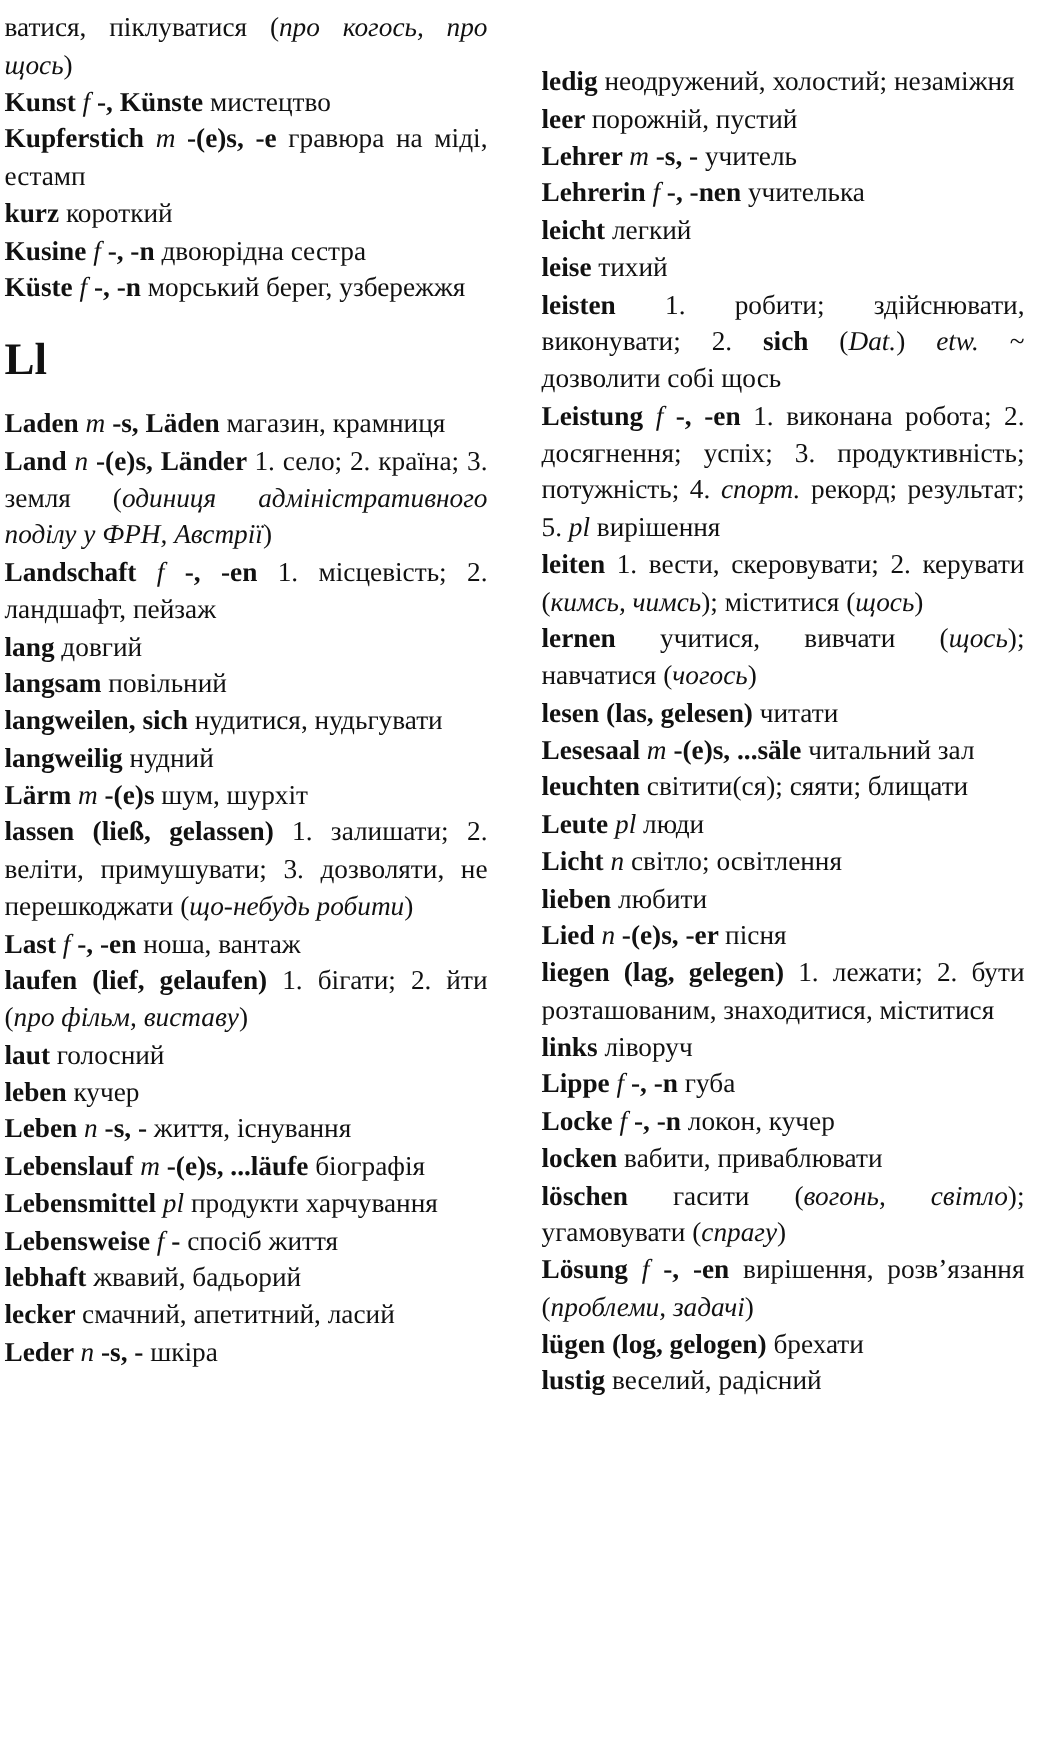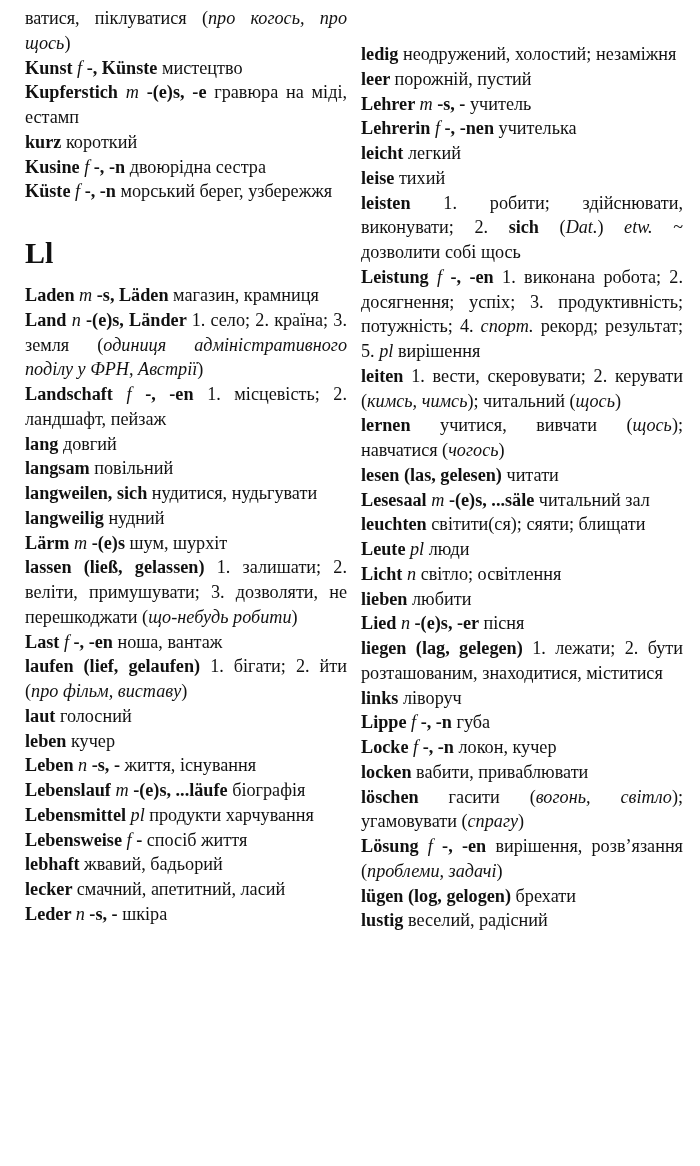--- a/index.html
+++ b/index.html
@@ -1,27 +1,27 @@
 <!DOCTYPE html>
 <html><head>
 <meta charset="utf-8">
 <style>
   html, body { margin:0; padding:0; background:#ffffff; }
   body { width:700px; height:1166px; position:relative; overflow:hidden;
          font-family:"Liberation Serif", serif; color:#111; }
   .col { position:absolute; top:6px; width:322px; font-size:18.2px; line-height:24.75px;
          text-align:justify; }
-  .col.left { left:25px; }
+  .col.left { left:3px; }
   .col.right { left:361px; width:322px;margin-top:36px; }
   .entry { margin:0; }
   .hw { font-weight:bold; }
   .gram { font-style:italic; }
   .tr { }
   .it { font-style:italic; }
-  .section-head { font-weight:bold; font-size:30px; line-height:34px; margin:32px 0 13px 0; }
+  .section-head { font-weight:bold; font-size:30px; line-height:34px; margin:19px 0 13px 0; }
   .page-num { position:absolute; left:19px; top:1163px; font-size:18px; }
 </style>
 </head>
 <body>
 
 <div class="col left">
   <div>
       <div class="entry"><span class="tr">ватися, піклуватися (</span><span class="it">про когось, про щось</span><span class="tr">)</span></div>
       <div class="entry"><span class="hw">Kunst </span><span class="gram">f</span><span class="hw"> -, Künste </span><span class="tr">мистецтво</span></div>
       <div class="entry"><span class="hw">Kupferstich </span><span class="gram">m</span><span class="hw"> -(e)s, -e </span><span class="tr">гравюра на міді, естамп</span></div>
@@ -57,21 +57,21 @@
 <div class="col right">
   <div>
       <div class="entry"><span class="hw">ledig </span><span class="tr">неодружений, холостий; незаміжня</span></div>
       <div class="entry"><span class="hw">leer </span><span class="tr">порожній, пустий</span></div>
       <div class="entry"><span class="hw">Lehrer </span><span class="gram">m</span><span class="hw"> -s, - </span><span class="tr">учитель</span></div>
       <div class="entry"><span class="hw">Lehrerin </span><span class="gram">f</span><span class="hw"> -, -nen </span><span class="tr">учителька</span></div>
       <div class="entry"><span class="hw">leicht </span><span class="tr">легкий</span></div>
       <div class="entry"><span class="hw">leise </span><span class="tr">тихий</span></div>
       <div class="entry"><span class="hw">leisten </span><span class="tr">1. робити; здійснювати, виконувати; 2. </span><span class="hw">sich </span><span class="tr">(</span><span class="gram">Dat.</span><span class="tr">) </span><span class="gram">etw.</span><span class="tr"> ~ дозволити собі щось</span></div>
       <div class="entry"><span class="hw">Leistung </span><span class="gram">f</span><span class="hw"> -, -en </span><span class="tr">1. виконана робота; 2. досягнення; успіх; 3. продуктивність; потужність; 4. </span><span class="it">спорт.</span><span class="tr"> рекорд; результат; 5. </span><span class="gram">pl</span><span class="tr"> вирішення</span></div>
-      <div class="entry"><span class="hw">leiten </span><span class="tr">1. вести, скеровувати; 2. керувати (</span><span class="it">кимсь, чимсь</span><span class="tr">); читальний (</span><span class="it">щось</span><span class="tr">)</span></div>
+      <div class="entry"><span class="hw">leiten </span><span class="tr">1. вести, скеровувати; 2. керувати (</span><span class="it">кимсь, чимсь</span><span class="tr">); міститися (</span><span class="it">щось</span><span class="tr">)</span></div>
       <div class="entry"><span class="hw">lernen </span><span class="tr">учитися, вивчати (</span><span class="it">щось</span><span class="tr">); навчатися (</span><span class="it">чогось</span><span class="tr">)</span></div>
       <div class="entry"><span class="hw">lesen (las, gelesen) </span><span class="tr">читати</span></div>
       <div class="entry"><span class="hw">Lesesaal </span><span class="gram">m</span><span class="hw"> -(e)s, ...säle </span><span class="tr">читальний зал</span></div>
       <div class="entry"><span class="hw">leuchten </span><span class="tr">світити(ся); сяяти; блищати</span></div>
       <div class="entry"><span class="hw">Leute </span><span class="gram">pl</span><span class="tr"> люди</span></div>
       <div class="entry"><span class="hw">Licht </span><span class="gram">n</span><span class="tr"> світло; освітлення</span></div>
       <div class="entry"><span class="hw">lieben </span><span class="tr">любити</span></div>
       <div class="entry"><span class="hw">Lied </span><span class="gram">n</span><span class="hw"> -(e)s, -er </span><span class="tr">пісня</span></div>
       <div class="entry"><span class="hw">liegen (lag, gelegen) </span><span class="tr">1. лежати; 2. бути розташованим, знаходитися, міститися</span></div>
       <div class="entry"><span class="hw">links </span><span class="tr">ліворуч</span></div>

